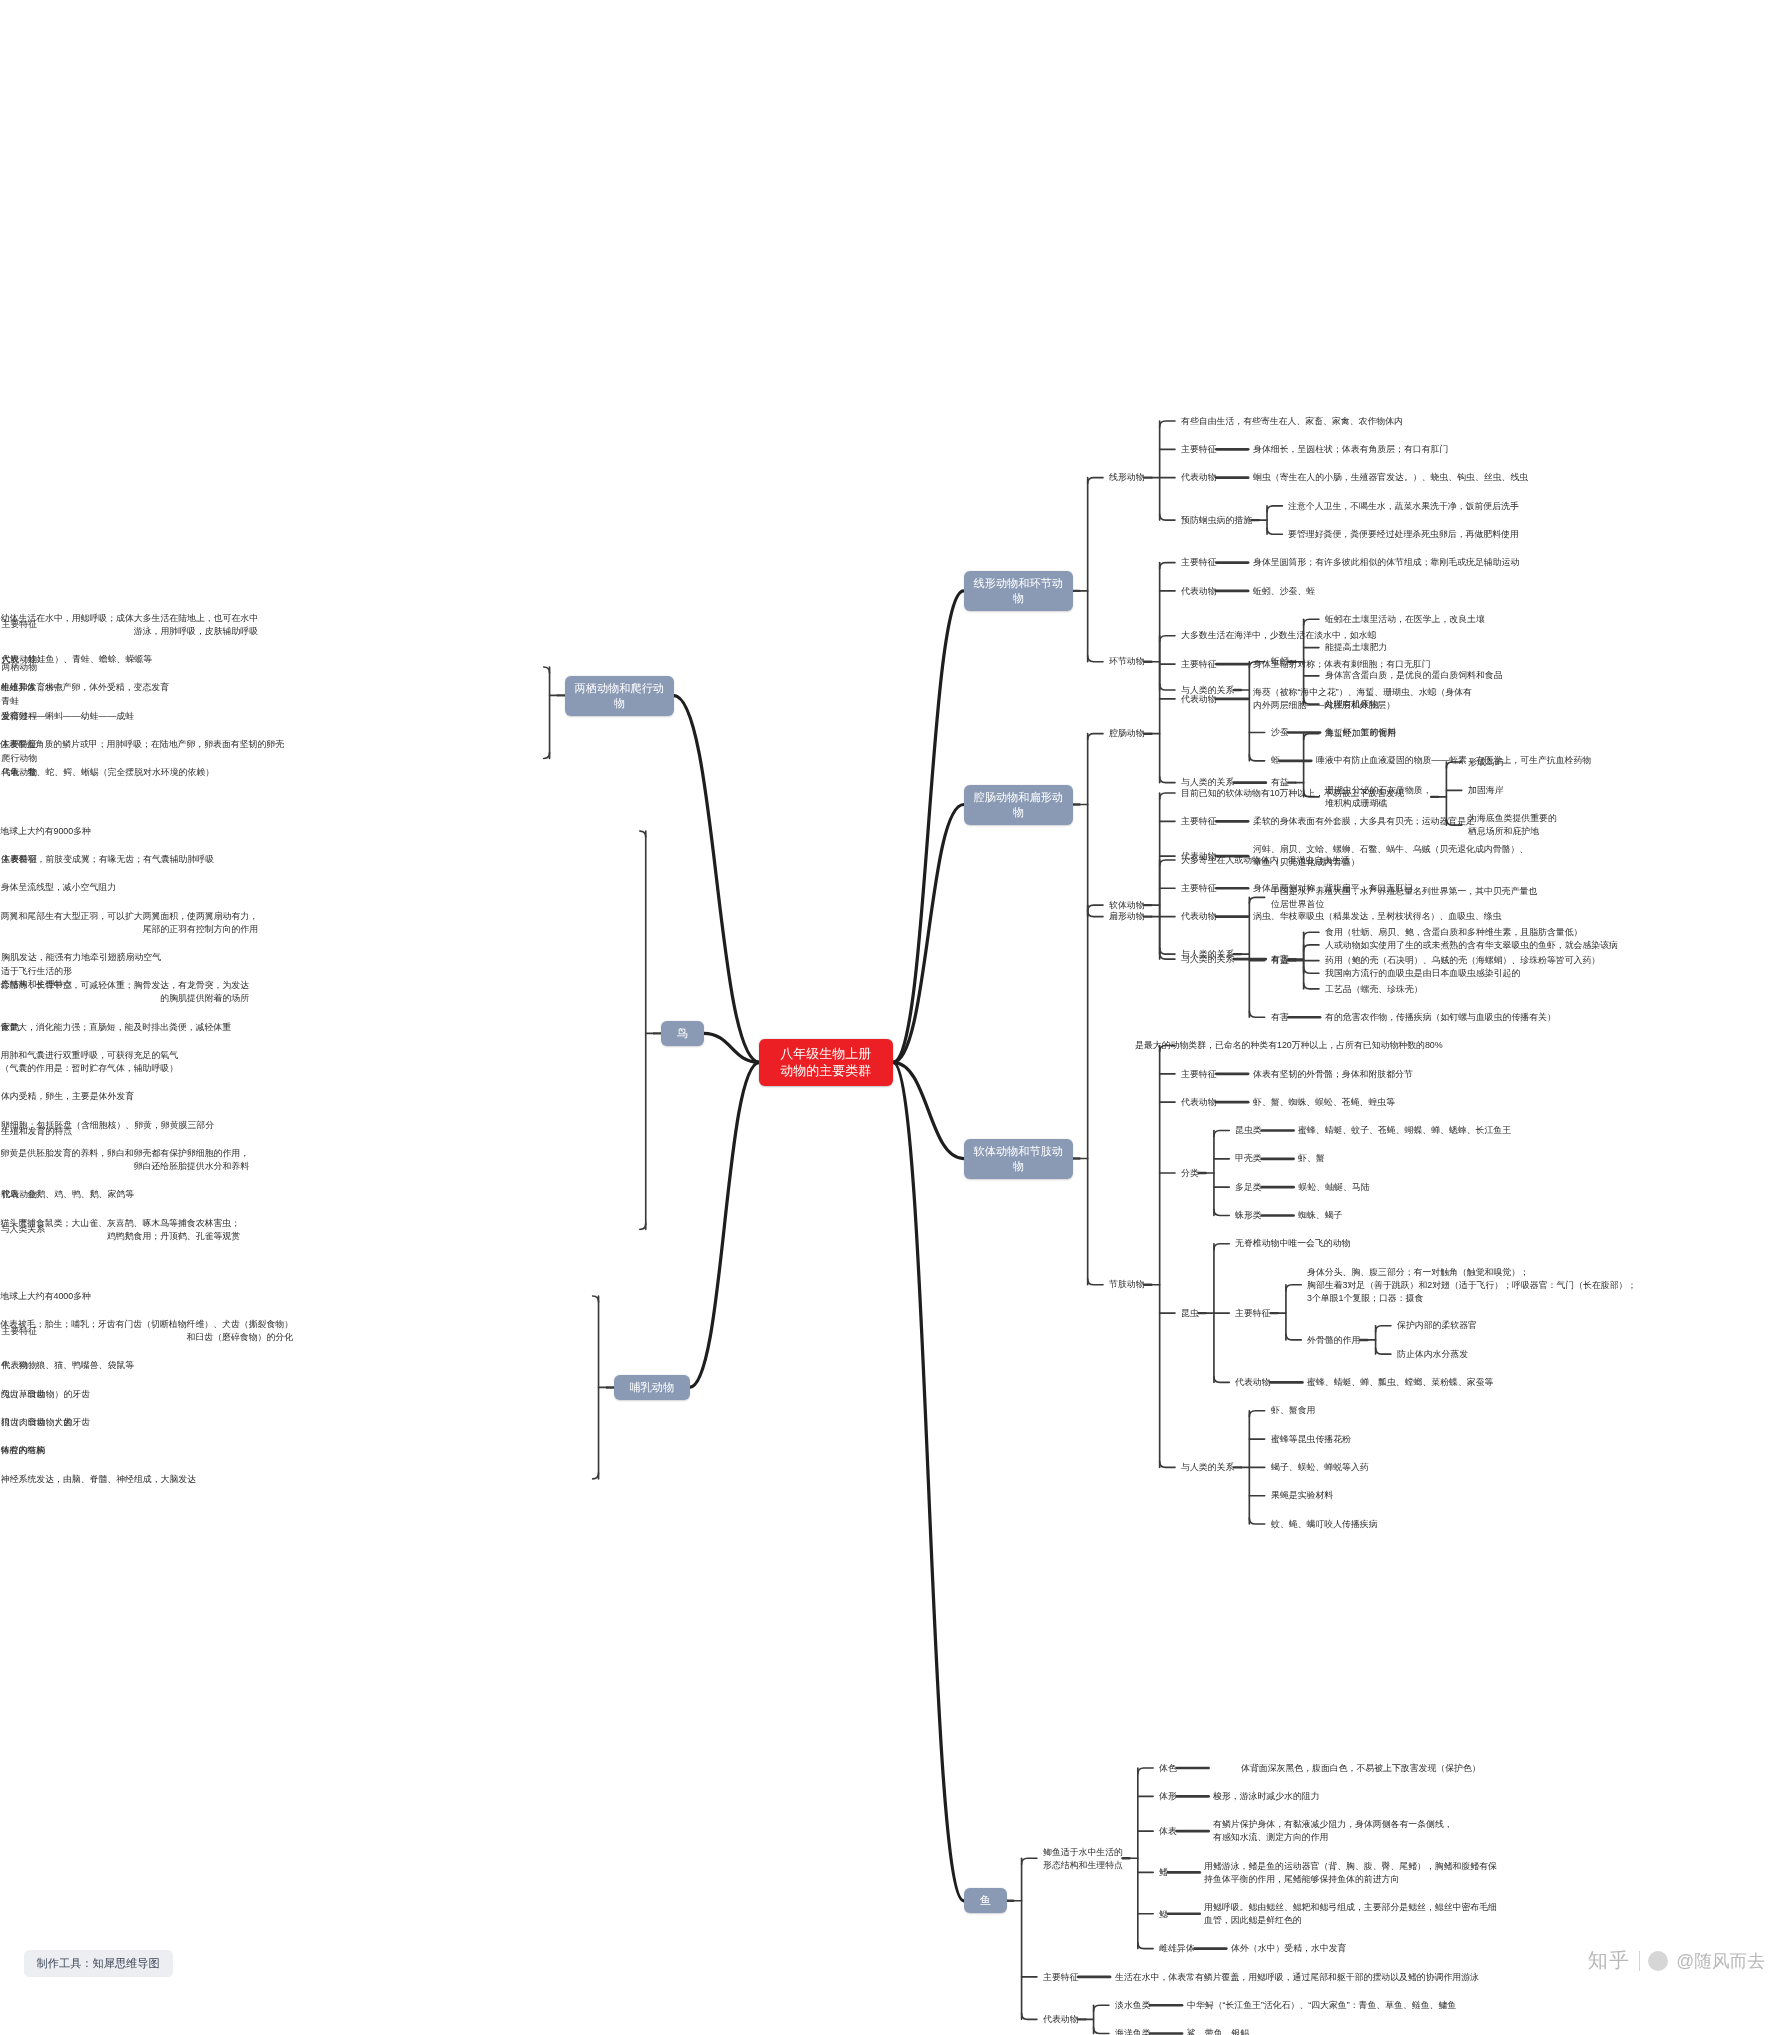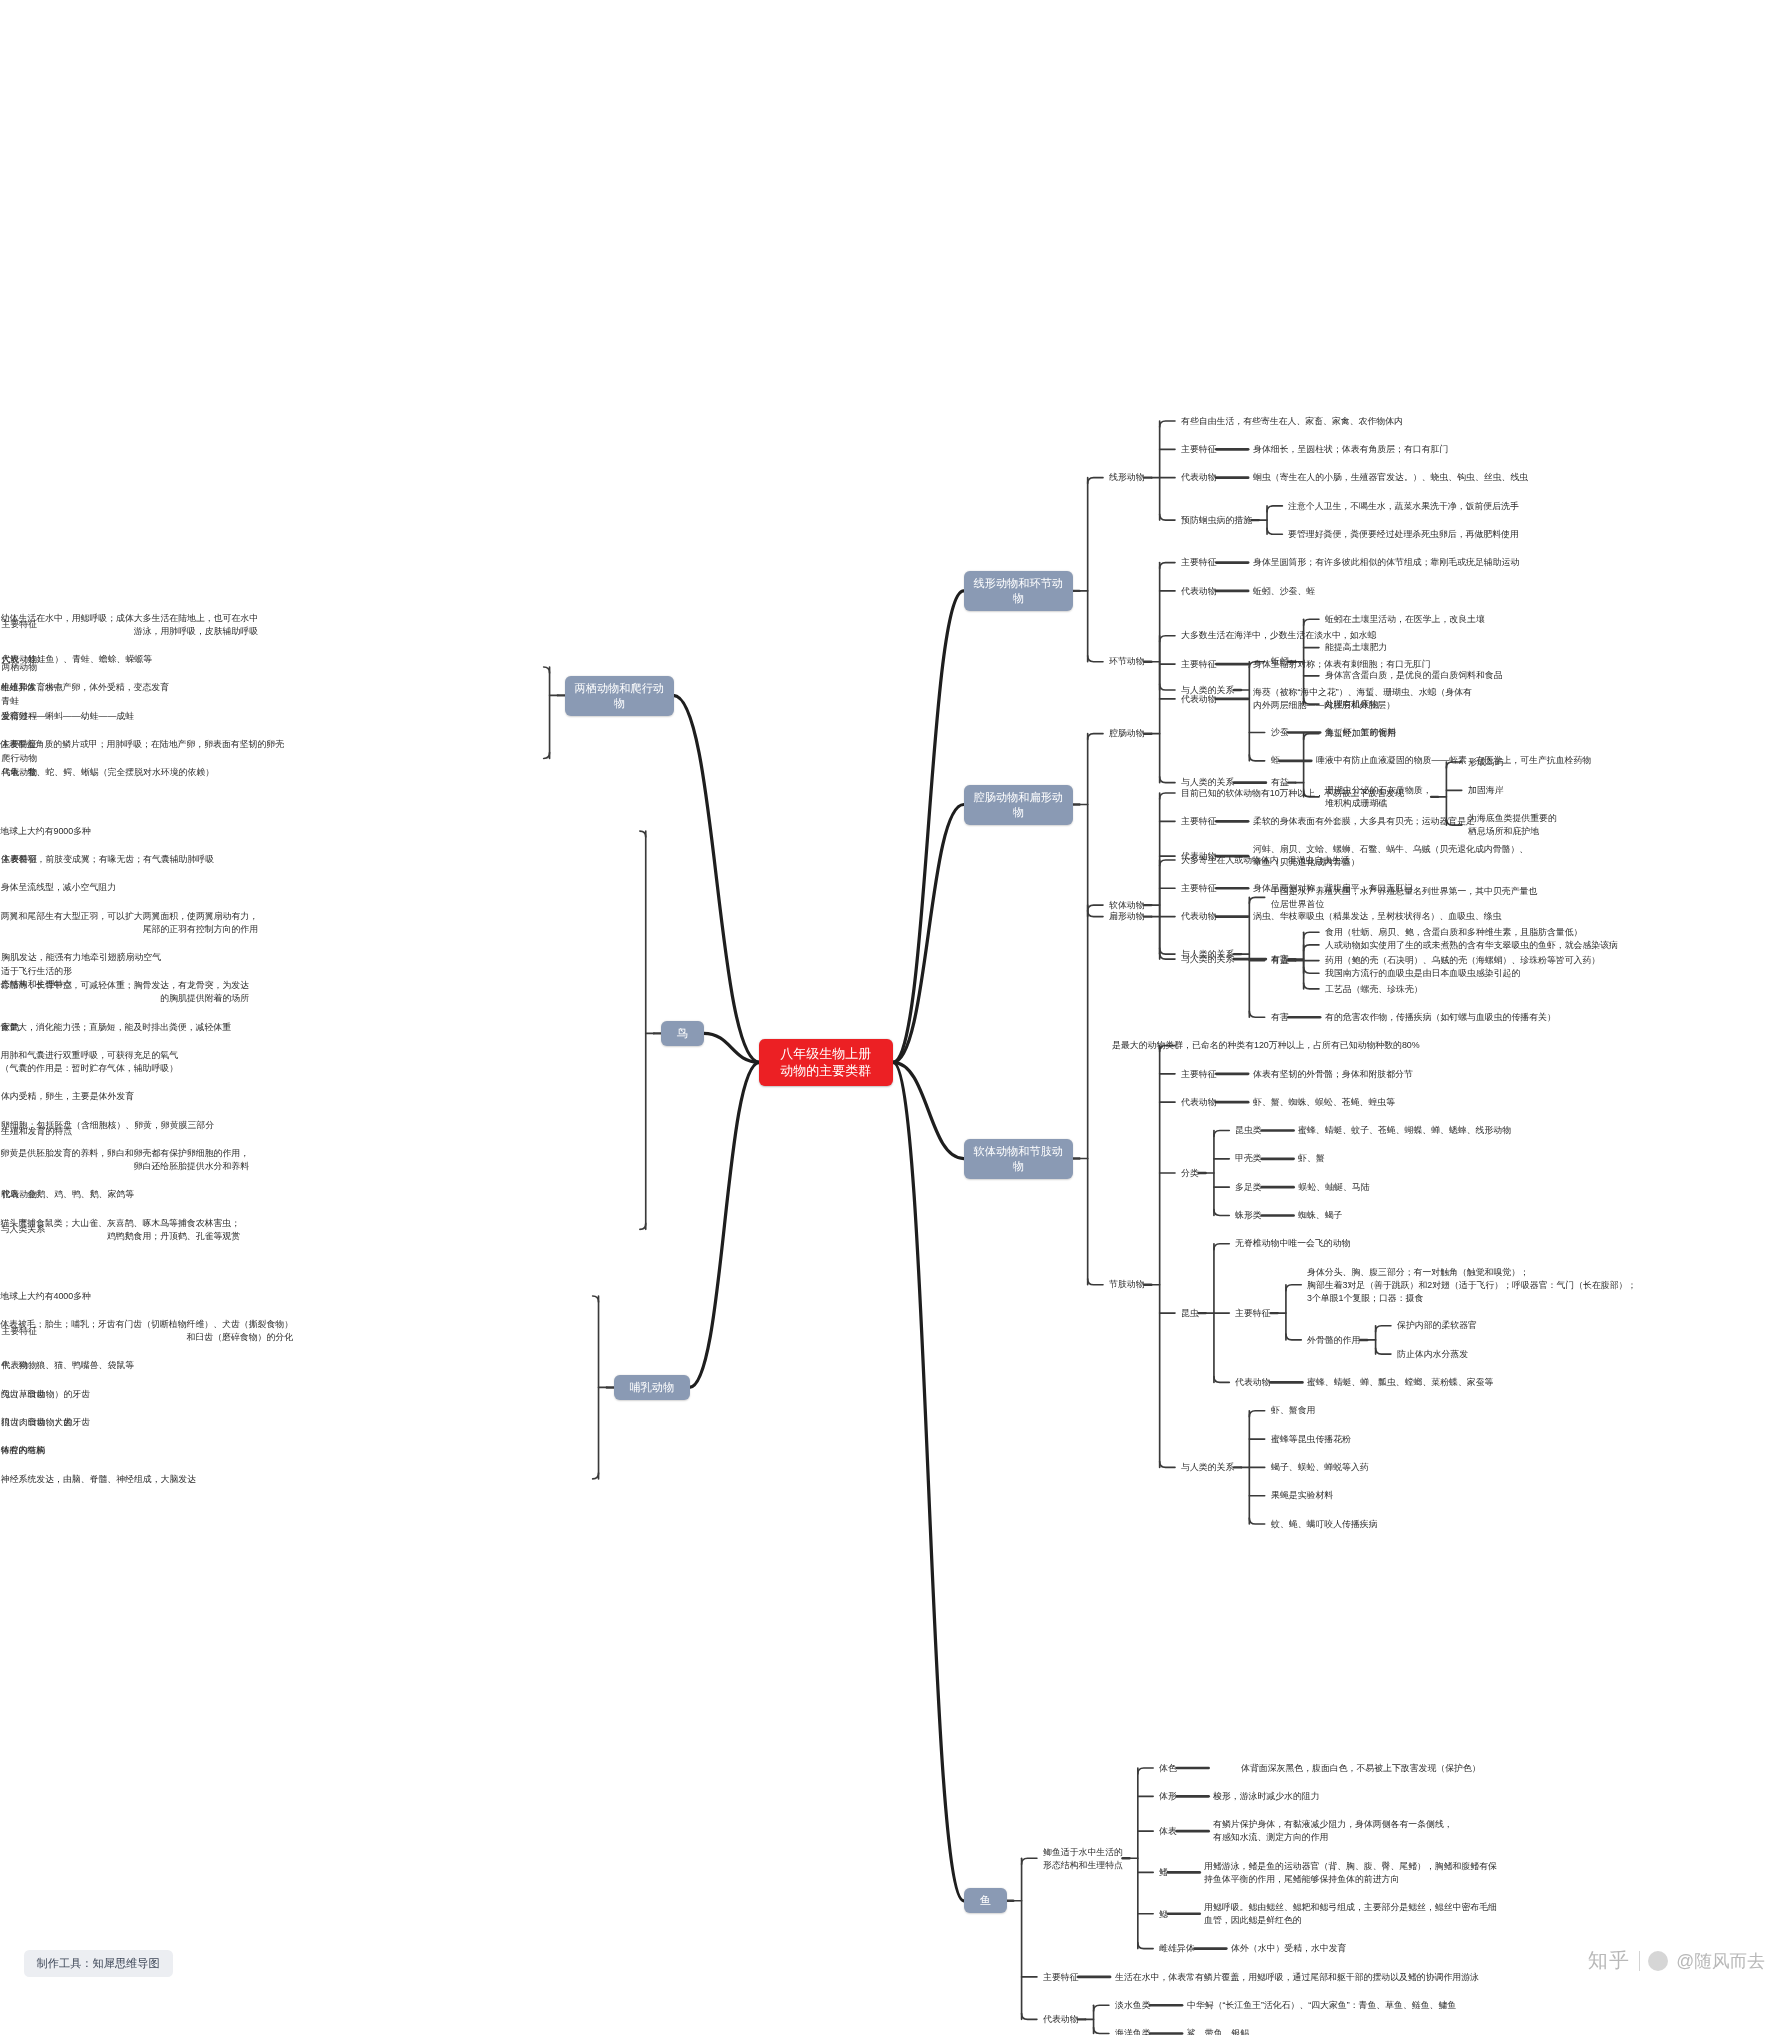--- a/index.html
+++ b/index.html
@@ -385,28 +385,28 @@
     <div class="node l" style="left: 1181px; top: 948px; width: 54px;">与人类的关系</div>
     <div class="node l" style="left: 1271px; top: 885px; width: 267px;">中国是水产养殖大国，水产养殖总量名列世界第一，其中贝壳产量也
 位居世界首位</div>
     <div class="node l" style="left: 1271px; top: 954px; width: 19px;">有益</div>
     <div class="node l" style="left: 1325px; top: 926px; width: 258px;">食用（牡蛎、扇贝、鲍，含蛋白质和多种维生素，且脂肪含量低）</div>
     <div class="node l" style="left: 1325px; top: 954px; width: 276px;">药用（鲍的壳（石决明）、乌贼的壳（海螺蛸）、珍珠粉等皆可入药）</div>
     <div class="node l" style="left: 1325px; top: 983px; width: 99px;">工艺品（螺壳、珍珠壳）</div>
     <div class="node l" style="left: 1271px; top: 1011px; width: 19px;">有害</div>
     <div class="node l" style="left: 1325px; top: 1011px; width: 231px;">有的危害农作物，传播疾病（如钉螺与血吸虫的传播有关）</div>
     <div class="node l" style="left: 1109px; top: 1278px; width: 37px;">节肢动物</div>
-    <div class="node l" style="left: 1112px; top: 1039px; width: 308px;">是最大的动物类群，已命名的种类有120万种以上，占所有已知动物种数的80%</div>
+    <div class="node l" style="left: 1135px; top: 1039px; width: 308px;">是最大的动物类群，已命名的种类有120万种以上，占所有已知动物种数的80%</div>
     <div class="node l" style="left: 1181px; top: 1068px; width: 37px;">主要特征</div>
     <div class="node l" style="left: 1253px; top: 1068px; width: 161px;">体表有坚韧的外骨骼；身体和附肢都分节</div>
     <div class="node l" style="left: 1181px; top: 1096px; width: 37px;">代表动物</div>
     <div class="node l" style="left: 1253px; top: 1096px; width: 143px;">虾、蟹、蜘蛛、蜈蚣、苍蝇、蝗虫等</div>
     <div class="node l" style="left: 1181px; top: 1167px; width: 19px;">分类</div>
     <div class="node l" style="left: 1235px; top: 1124px; width: 28px;">昆虫类</div>
-    <div class="node l" style="left: 1298px; top: 1124px; width: 214px;">蜜蜂、蜻蜓、蚊子、苍蝇、蝴蝶、蝉、蟋蟀、线形动物</div>
+    <div class="node l" style="left: 1298px; top: 1124px; width: 214px;">蜜蜂、蜻蜓、蚊子、苍蝇、蝴蝶、蝉、蟋蟀、长江鱼王</div>
     <div class="node l" style="left: 1235px; top: 1152px; width: 28px;">甲壳类</div>
     <div class="node l" style="left: 1298px; top: 1152px; width: 28px;">虾、蟹</div>
     <div class="node l" style="left: 1235px; top: 1181px; width: 28px;">多足类</div>
     <div class="node l" style="left: 1298px; top: 1181px; width: 72px; text-align: center;">蜈蚣、蚰蜒、马陆</div>
     <div class="node l" style="left: 1235px; top: 1209px; width: 28px;">蛛形类</div>
     <div class="node l" style="left: 1298px; top: 1209px; width: 45px;">蜘蛛、蝎子</div>
     <div class="node l" style="left: 1181px; top: 1307px; width: 19px;">昆虫</div>
     <div class="node l" style="left: 1235px; top: 1237px; width: 116px;">无脊椎动物中唯一会飞的动物</div>
     <div class="node l" style="left: 1235px; top: 1307px; width: 37px;">主要特征</div>
     <div class="node l" style="left: 1307px; top: 1266px; width: 330px;">身体分头、胸、腹三部分；有一对触角（触觉和嗅觉）；

